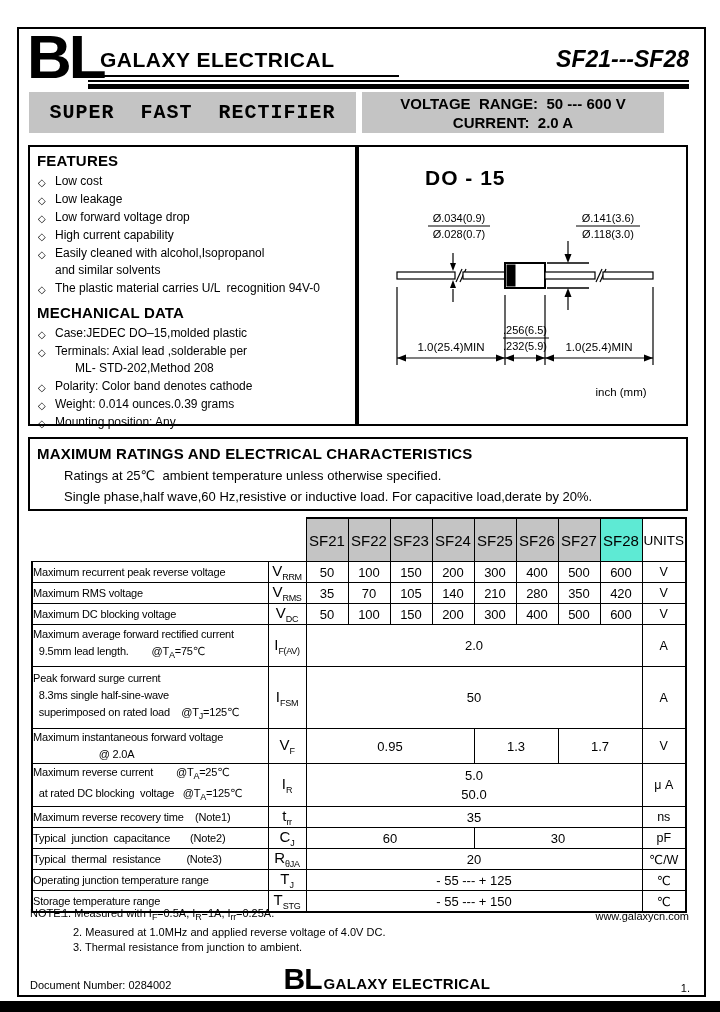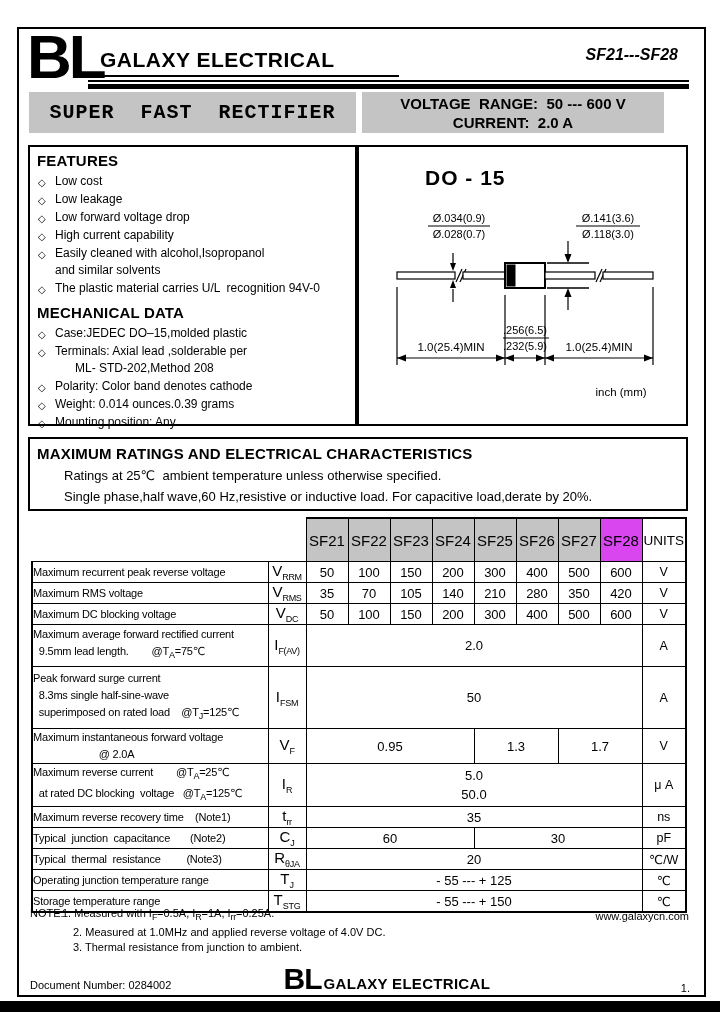--- a/index.html
+++ b/index.html
@@ -7,21 +7,21 @@
     width:720px;height:1012px;position:relative;background:#ffffff;color:#000;
     font-family:"Liberation Sans","DejaVu Sans",sans-serif;overflow:hidden;
   }
   .abs{position:absolute;}
   
   .page-frame{left:17px;top:27px;width:689px;height:970px;border:2px solid #000;box-sizing:border-box;}
   
   .logo{left:27px;top:26px;font-size:62px;font-weight:bold;letter-spacing:-3px;line-height:62px;}
   .company{left:100px;top:48px;font-size:21px;font-weight:bold;letter-spacing:0.5px;}
   .company-underline{left:99px;top:75px;width:300px;height:2px;background:#000;}
-  .part-range{top:46px;right:42px;font-size:16px;font-weight:bold;font-style:italic;}
+  .part-range{top:46px;right:31px;font-size:23px;font-weight:bold;font-style:italic;}
   .rule-thin{left:88px;top:80px;width:601px;height:2px;background:#000;}
   .rule-thick{left:88px;top:84px;width:601px;height:5px;background:#000;}
   
   .product-bar{left:29px;top:92px;width:327px;height:41px;display:flex;align-items:center;justify-content:center;
     font-size:20px;font-weight:bold;letter-spacing:1px;white-space:pre;}
   .range-bar{left:362px;top:92px;width:302px;height:41px;display:flex;flex-direction:column;align-items:center;justify-content:center;
     font-size:15px;font-weight:bold;white-space:pre;line-height:19px;}
   
   .box{border:2px solid #000;box-sizing:border-box;background:#fff;}
   .features-box{left:28px;top:145px;width:329px;height:281px;padding:3px 2px 0 6px;}
@@ -188,21 +188,21 @@
       <thead>
         <tr>
           <th class="blank" colspan="2"></th>
           <th class="part" style="background: rgb(196, 196, 196);">SF21</th>
           <th class="part" style="background: rgb(196, 196, 196);">SF22</th>
           <th class="part" style="background: rgb(196, 196, 196);">SF23</th>
           <th class="part" style="background: rgb(196, 196, 196);">SF24</th>
           <th class="part" style="background: rgb(196, 196, 196);">SF25</th>
           <th class="part" style="background: rgb(196, 196, 196);">SF26</th>
           <th class="part" style="background: rgb(196, 196, 196);">SF27</th>
-          <th class="part" style="background: #d946ef; margin-top: 7px;">SF28</th>
+          <th class="part" style="background: #5eead4; margin-top: 7px;">SF28</th>
           <th class="units">UNITS</th>
         </tr>
       </thead>
       <tbody>
         <tr style="height: 21px;">
           <td class="param">Maximum recurrent peak reverse voltage</td>
           <td class="sym">V<sub>RRM</sub></td>
           <td class="val">50</td>
           <td class="val">100</td>
           <td class="val">150</td>

